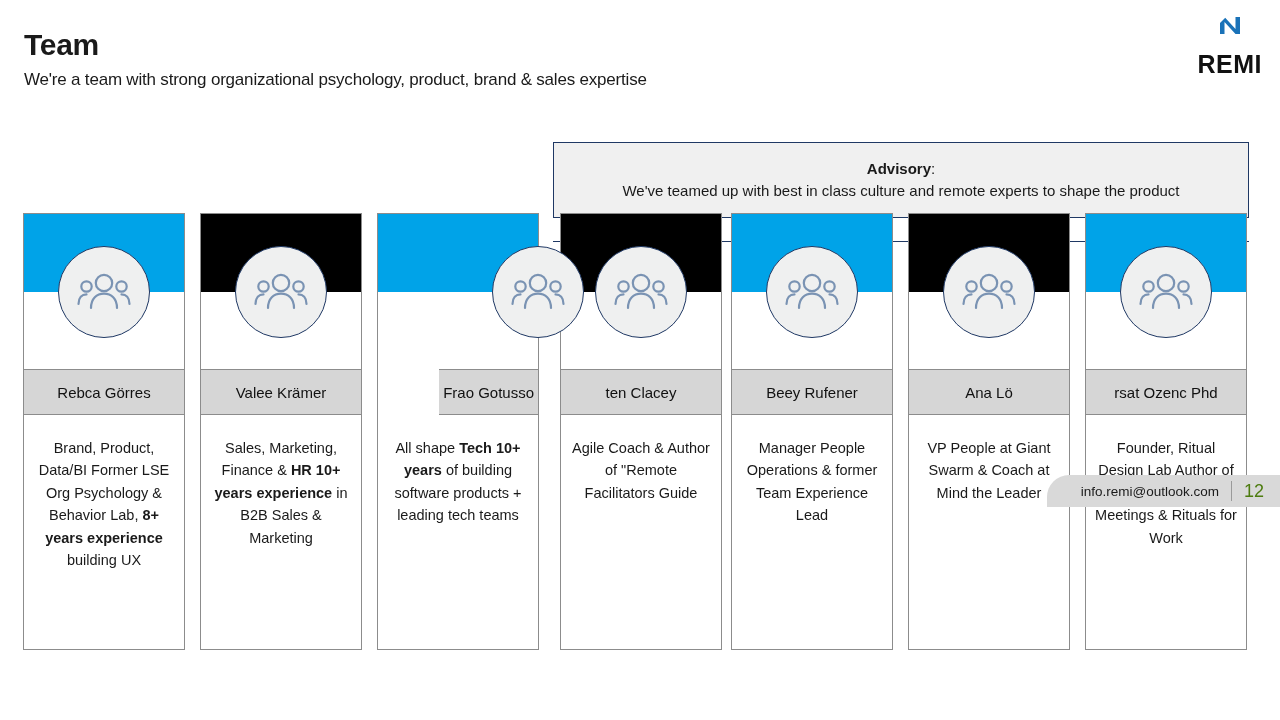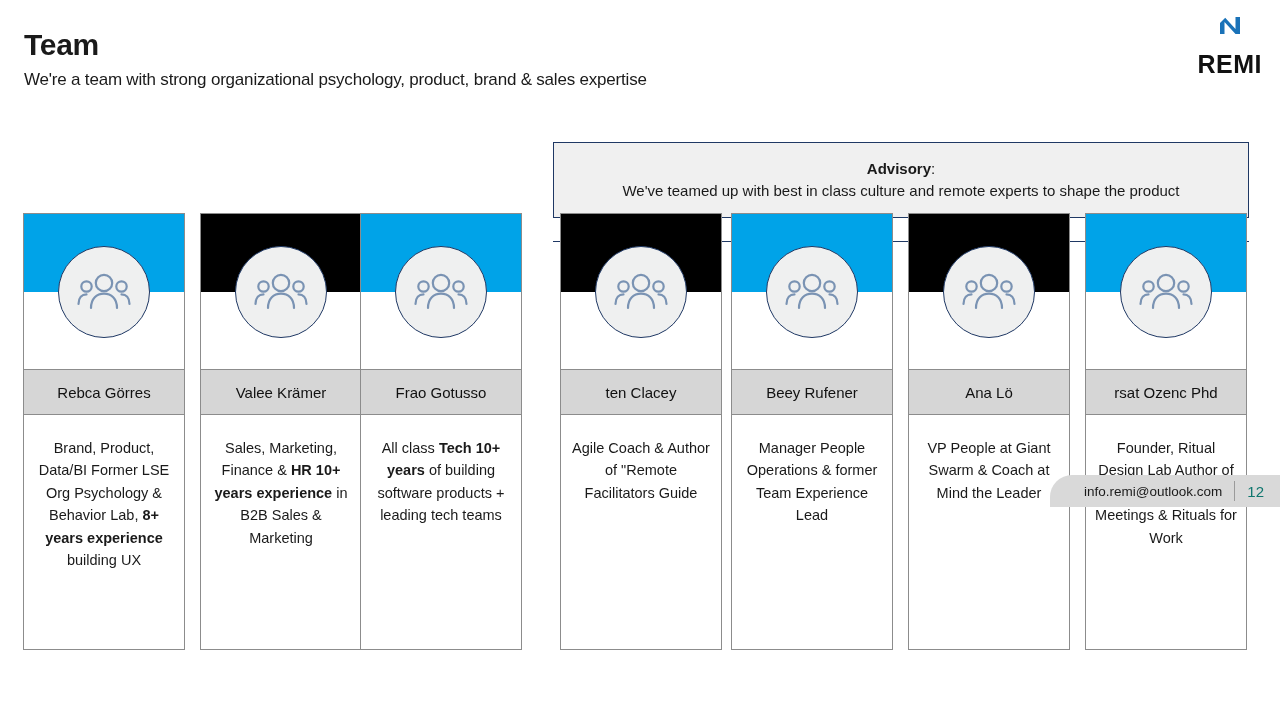--- a/index.html
+++ b/index.html
@@ -180,22 +180,22 @@
   .footer-email {
     font-size: 13.5px;
     color: #1a1a1a;
   }
   .footer-sep {
     width: 1px;
     height: 20px;
     background: #9a9a9a;
   }
   .footer-page {
-    font-size: 15px;
-    color: #0f766e;
+    font-size: 18px;
+    color: #4d7c0f;
     min-width: 16px;
     text-align: center;
   }
 </style>
 </head>
 <body>
 
 <div class="slide">
 
   <div class="page-title">Team</div>
@@ -247,36 +247,36 @@
                 <circle cx="10.5" cy="16.5" r="5.2" fill="none" stroke="#7a93b3" stroke-width="2.2"></circle>
                 <path d="M2.5 34 C2.5 27.5 6 24.4 10.5 24.4" fill="none" stroke="#7a93b3" stroke-width="2.2" stroke-linecap="round"></path>
                 <circle cx="45.5" cy="16.5" r="5.2" fill="none" stroke="#7a93b3" stroke-width="2.2"></circle>
                 <path d="M53.5 34 C53.5 27.5 50 24.4 45.5 24.4" fill="none" stroke="#7a93b3" stroke-width="2.2" stroke-linecap="round"></path>
               </svg></span>
           </div>
         </div>
         <div class="card-name">Valee Krämer</div>
         <div class="card-bio"><span>Sales, Marketing, Finance &amp; </span><b>HR 10+ years experience</b><span> in B2B Sales &amp; Marketing</span></div>
       </div>
-      <div class="card" style="left: 360px;">
+      <div class="card" style="left: 377px; align-items: flex-end;">
         <div class="card-band band-blue"></div>
         <div class="card-photo-area">
           <div class="avatar">
             <span><svg width="56" height="40" viewBox="0 0 56 40" aria-hidden="true">
                 <circle cx="28" cy="13" r="8.2" fill="none" stroke="#7a93b3" stroke-width="2.2"></circle>
                 <path d="M15 38 C15 28.5 20.8 23.6 28 23.6 C35.2 23.6 41 28.5 41 38" fill="none" stroke="#7a93b3" stroke-width="2.2" stroke-linecap="round"></path>
                 <circle cx="10.5" cy="16.5" r="5.2" fill="none" stroke="#7a93b3" stroke-width="2.2"></circle>
                 <path d="M2.5 34 C2.5 27.5 6 24.4 10.5 24.4" fill="none" stroke="#7a93b3" stroke-width="2.2" stroke-linecap="round"></path>
                 <circle cx="45.5" cy="16.5" r="5.2" fill="none" stroke="#7a93b3" stroke-width="2.2"></circle>
                 <path d="M53.5 34 C53.5 27.5 50 24.4 45.5 24.4" fill="none" stroke="#7a93b3" stroke-width="2.2" stroke-linecap="round"></path>
               </svg></span>
           </div>
         </div>
         <div class="card-name">Frao Gotusso</div>
-        <div class="card-bio"><span>All class </span><b>Tech 10+ years</b><span> of building software products + leading tech teams</span></div>
+        <div class="card-bio"><span>All shape </span><b>Tech 10+ years</b><span> of building software products + leading tech teams</span></div>
       </div>
       <div class="card" style="left: 554px; margin-left: 6px;">
         <div class="card-band band-black"></div>
         <div class="card-photo-area">
           <div class="avatar">
             <span><svg width="56" height="40" viewBox="0 0 56 40" aria-hidden="true">
                 <circle cx="28" cy="13" r="8.2" fill="none" stroke="#7a93b3" stroke-width="2.2"></circle>
                 <path d="M15 38 C15 28.5 20.8 23.6 28 23.6 C35.2 23.6 41 28.5 41 38" fill="none" stroke="#7a93b3" stroke-width="2.2" stroke-linecap="round"></path>
                 <circle cx="10.5" cy="16.5" r="5.2" fill="none" stroke="#7a93b3" stroke-width="2.2"></circle>
                 <path d="M2.5 34 C2.5 27.5 6 24.4 10.5 24.4" fill="none" stroke="#7a93b3" stroke-width="2.2" stroke-linecap="round"></path>

